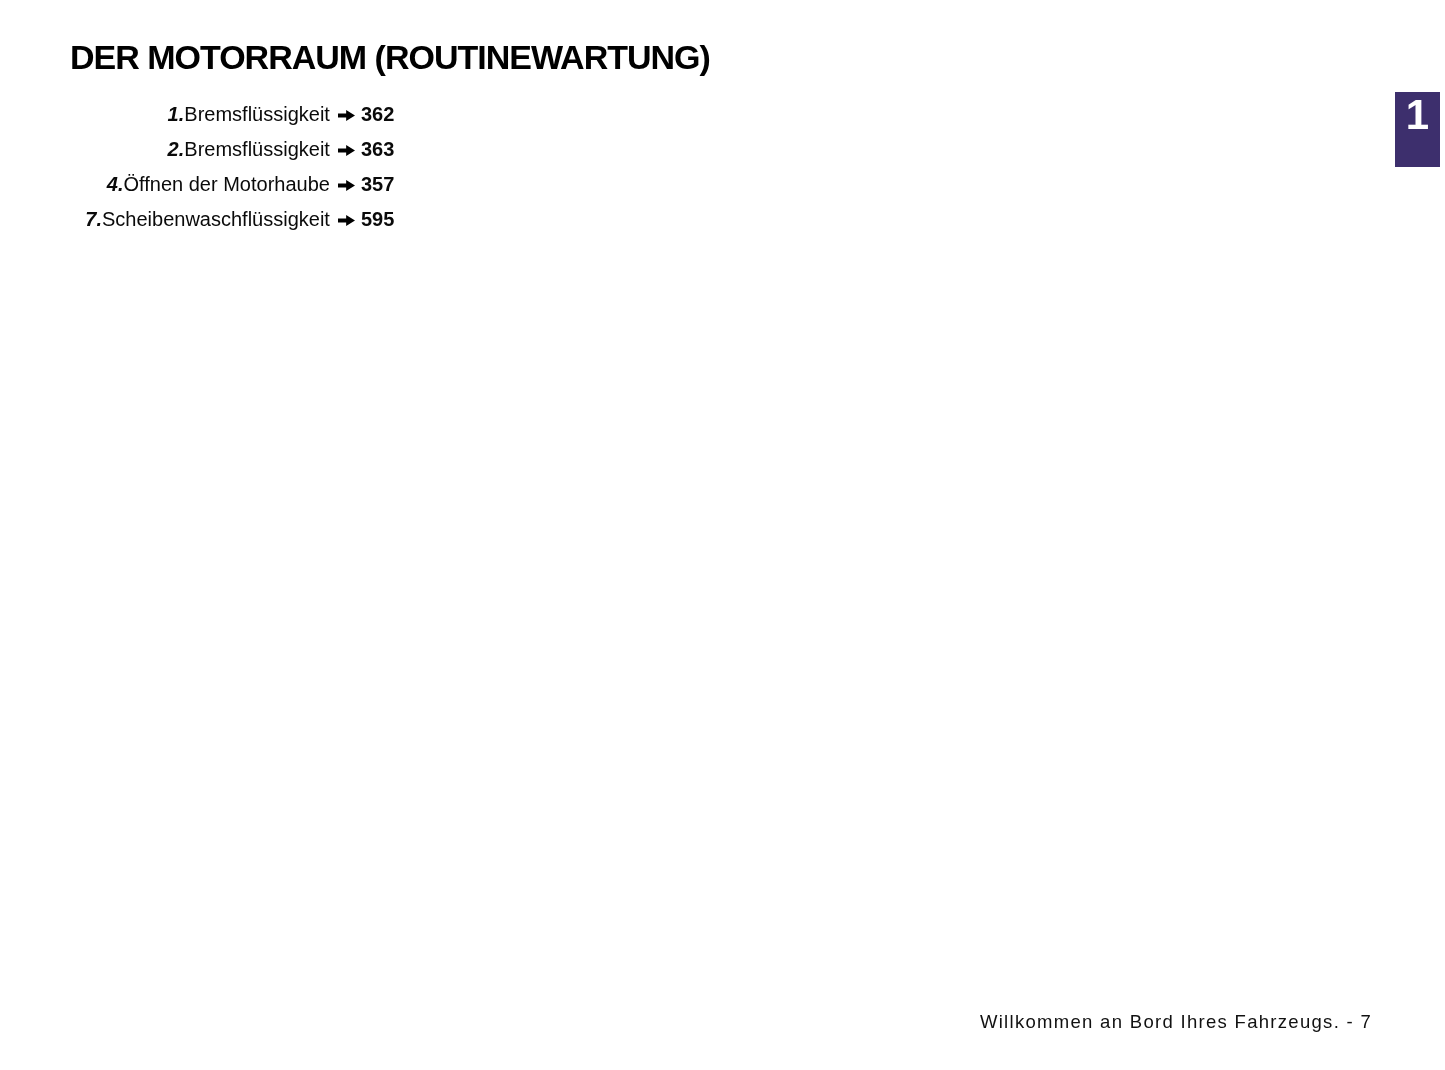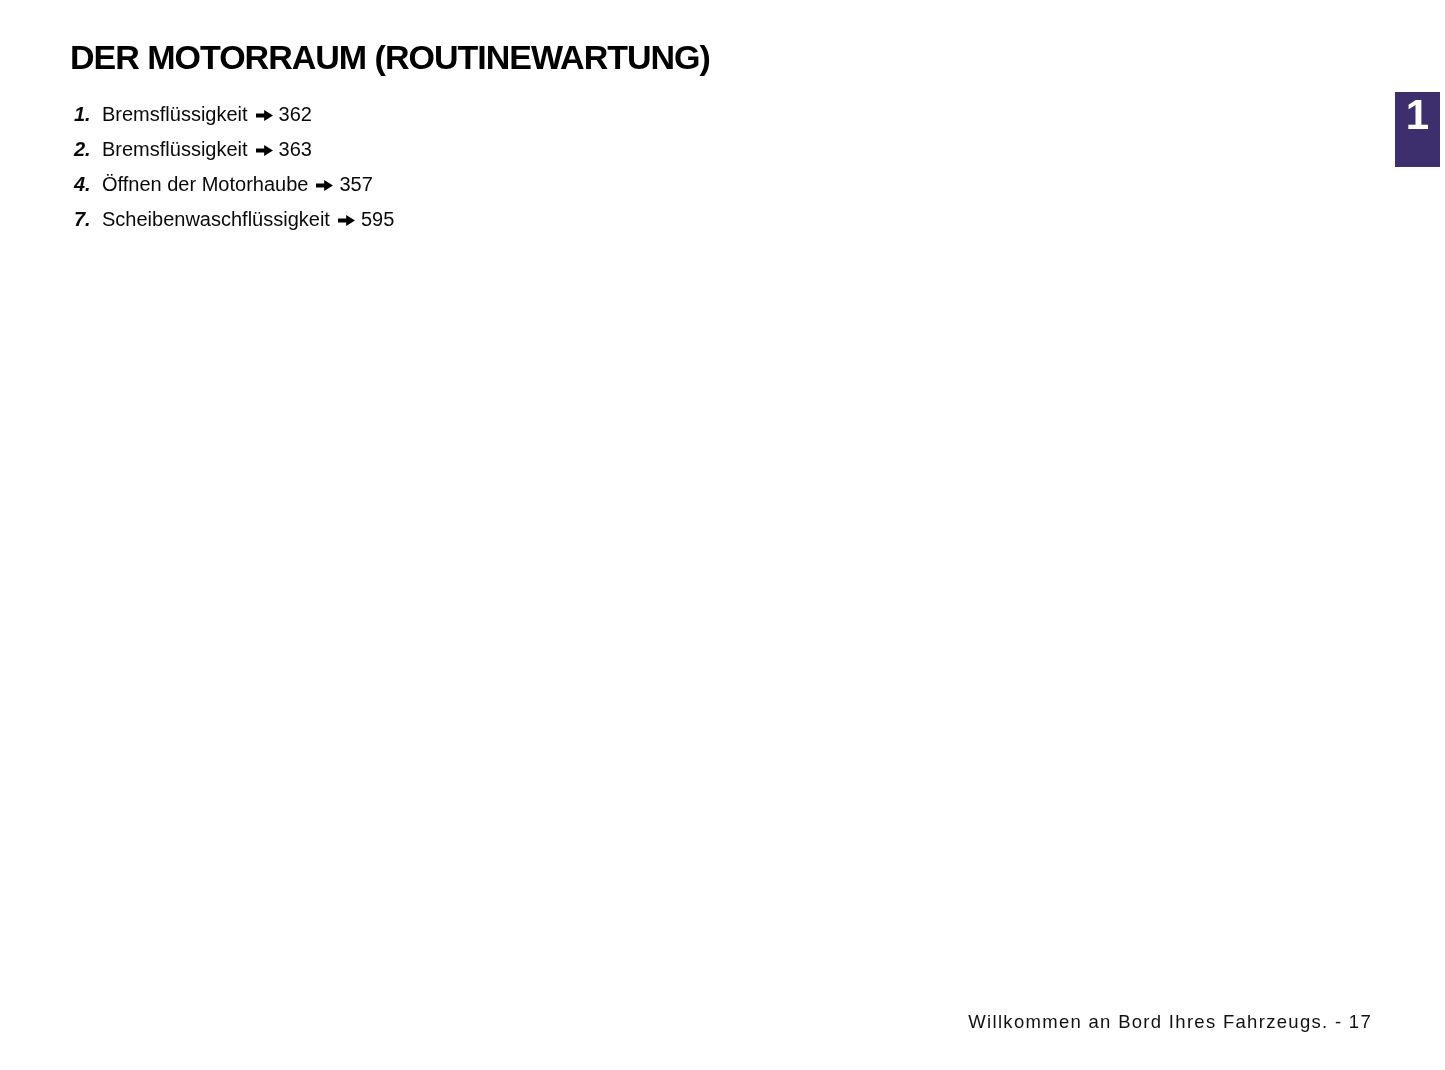--- a/index.html
+++ b/index.html
@@ -8,20 +8,21 @@
     background: #ffffff;
   }
   .page {
     position: relative;
     width: 1445px;
     height: 1070px;
     background: #ffffff;
     overflow: hidden;
     font-family: "Liberation Sans", sans-serif;
     color: #0a0a0a;
+    text-align: right;
   }
   .title {
     position: absolute;
     left: 70px;
     top: 38px;
     margin: 0;
     font-size: 34px;
     font-weight: 700;
     letter-spacing: -1px;
     color: #000000;
@@ -54,21 +55,21 @@
     display: inline-block;
     margin: 0 6px 0 8px;
   }
   .arrow svg {
     width: 17px;
     height: 13px;
     fill: #000000;
     vertical-align: -1px;
   }
   .pg {
-    font-weight: 400;
+    font-weight: 700;
     margin-top: 42px;
   }
   .section-tab {
     position: absolute;
     left: 1395px;
     top: 92px;
     width: 45px;
     height: 75px;
     display: flex;
     justify-content: center;
@@ -110,14 +111,14 @@
           </svg></span><span class="pg">357</span></li>
       <li><span class="num">7.</span><span class="txt">Scheibenwaschflüssigkeit</span><span class="arrow"><svg viewBox="0 0 20 14" aria-hidden="true">
             <path d="M0 4.6h9.6V0.4L20 7 9.6 13.6V9.4H0z"></path>
           </svg></span><span class="pg">595</span></li>
     </ol>
 
   <div class="section-tab" style="background: rgb(61, 47, 109);">
     <span>1</span>
   </div>
 
-  <div class="footer">Willkommen an Bord Ihres Fahrzeugs. - 17</div>
+  <div class="footer">Willkommen an Bord Ihres Fahrzeugs. - 7</div>
 </div>
 
 </body></html>

